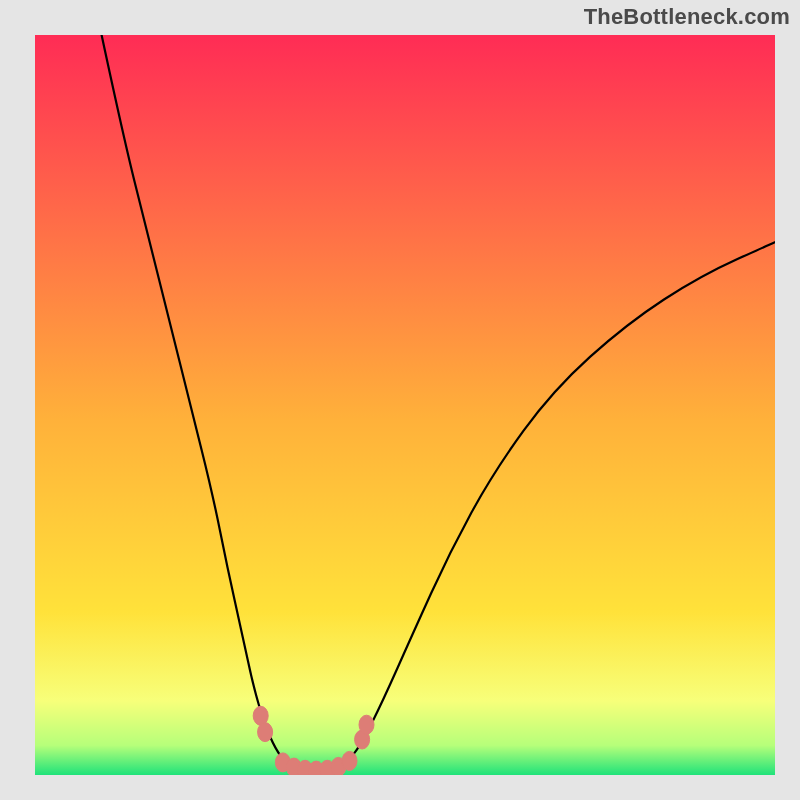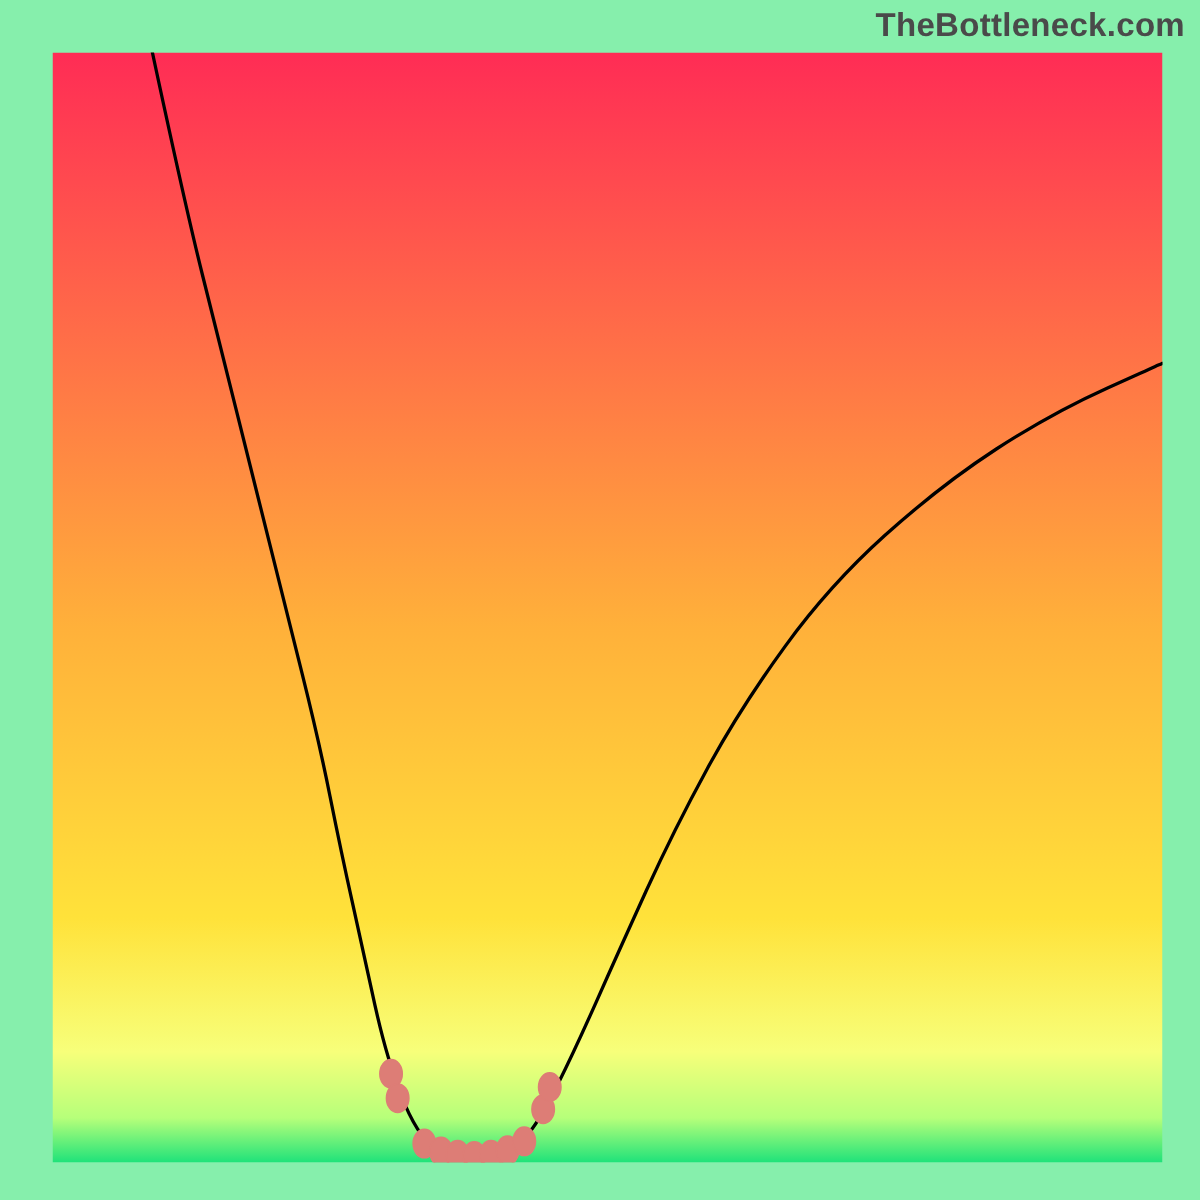--- a/index.html
+++ b/index.html
@@ -8,21 +8,21 @@
     width: 800px;
     height: 800px;
     background: #000;
     overflow: hidden;
     font-family: Arial, Helvetica, sans-serif;
   }
   .frame {
     position: absolute;
     left: 0; top: 0;
     width: 800px; height: 800px;
-    background: #86efac;
+    background: #e5e5e5;
   }
   .watermark {
     position: absolute;
     top: 4px;
     right: 10px;
     color: #4a4a4a;
     font-size: 22px;
     font-weight: 600;
     letter-spacing: 0.2px;
     z-index: 10;

